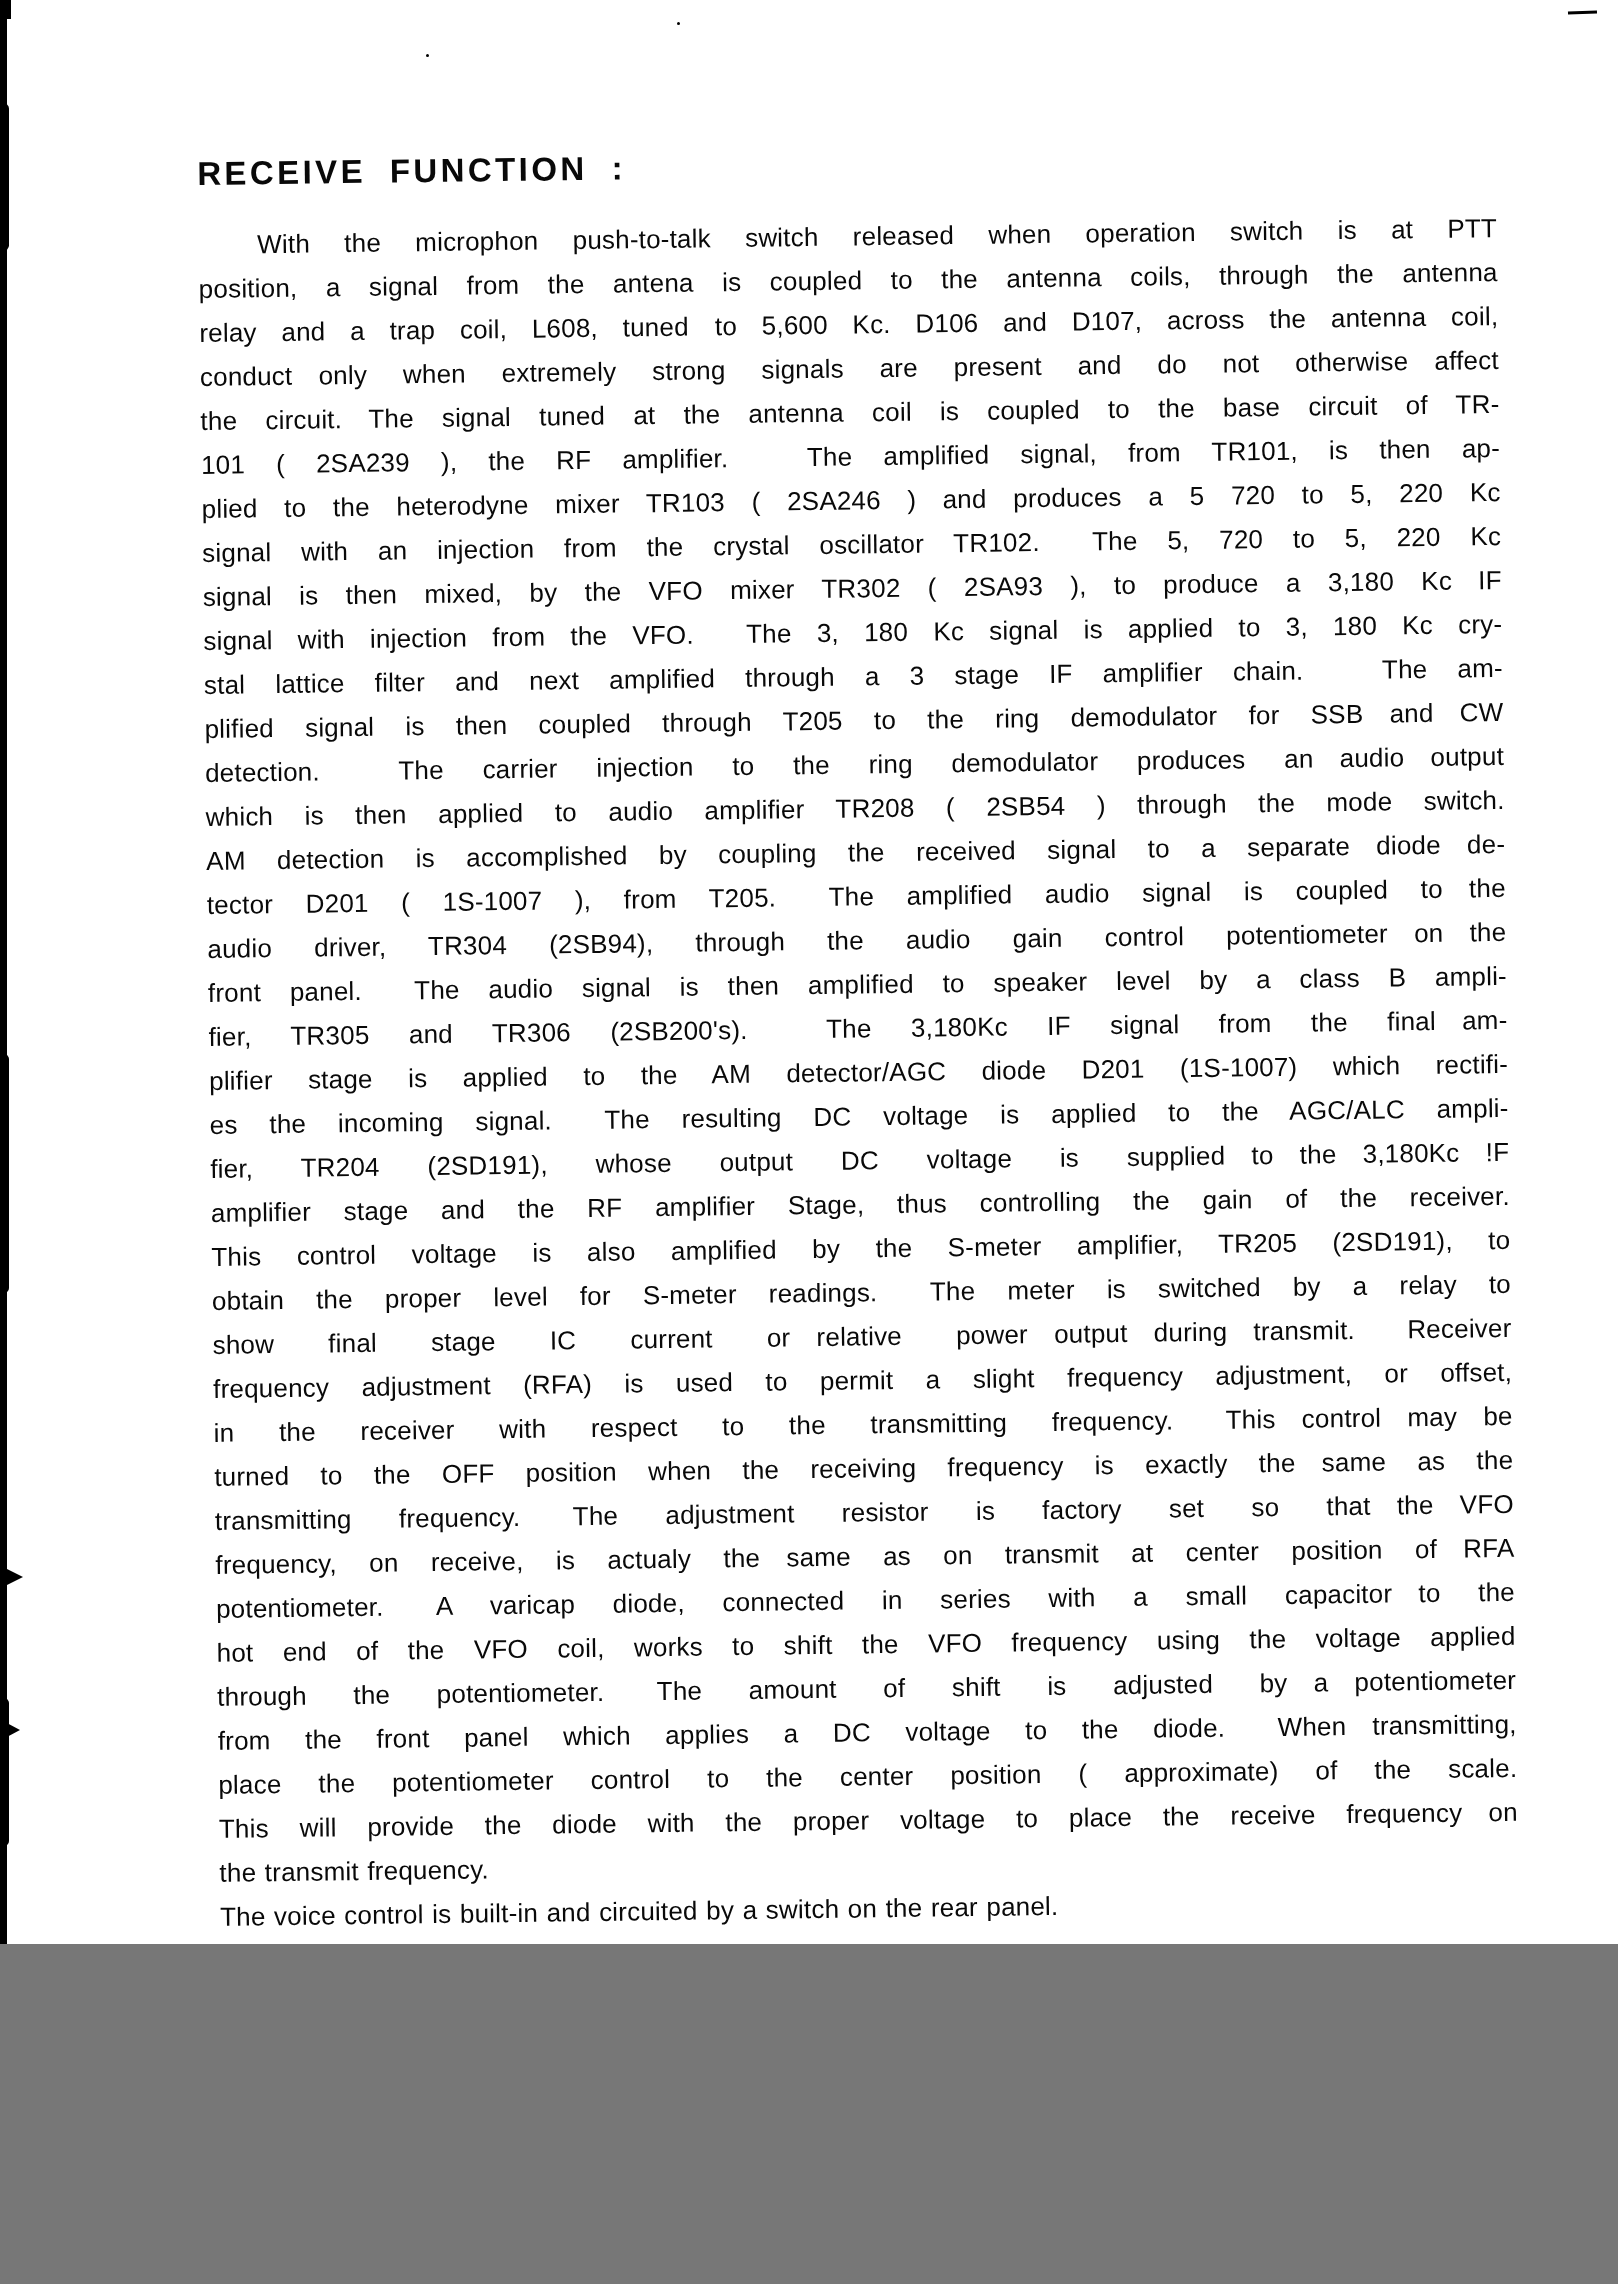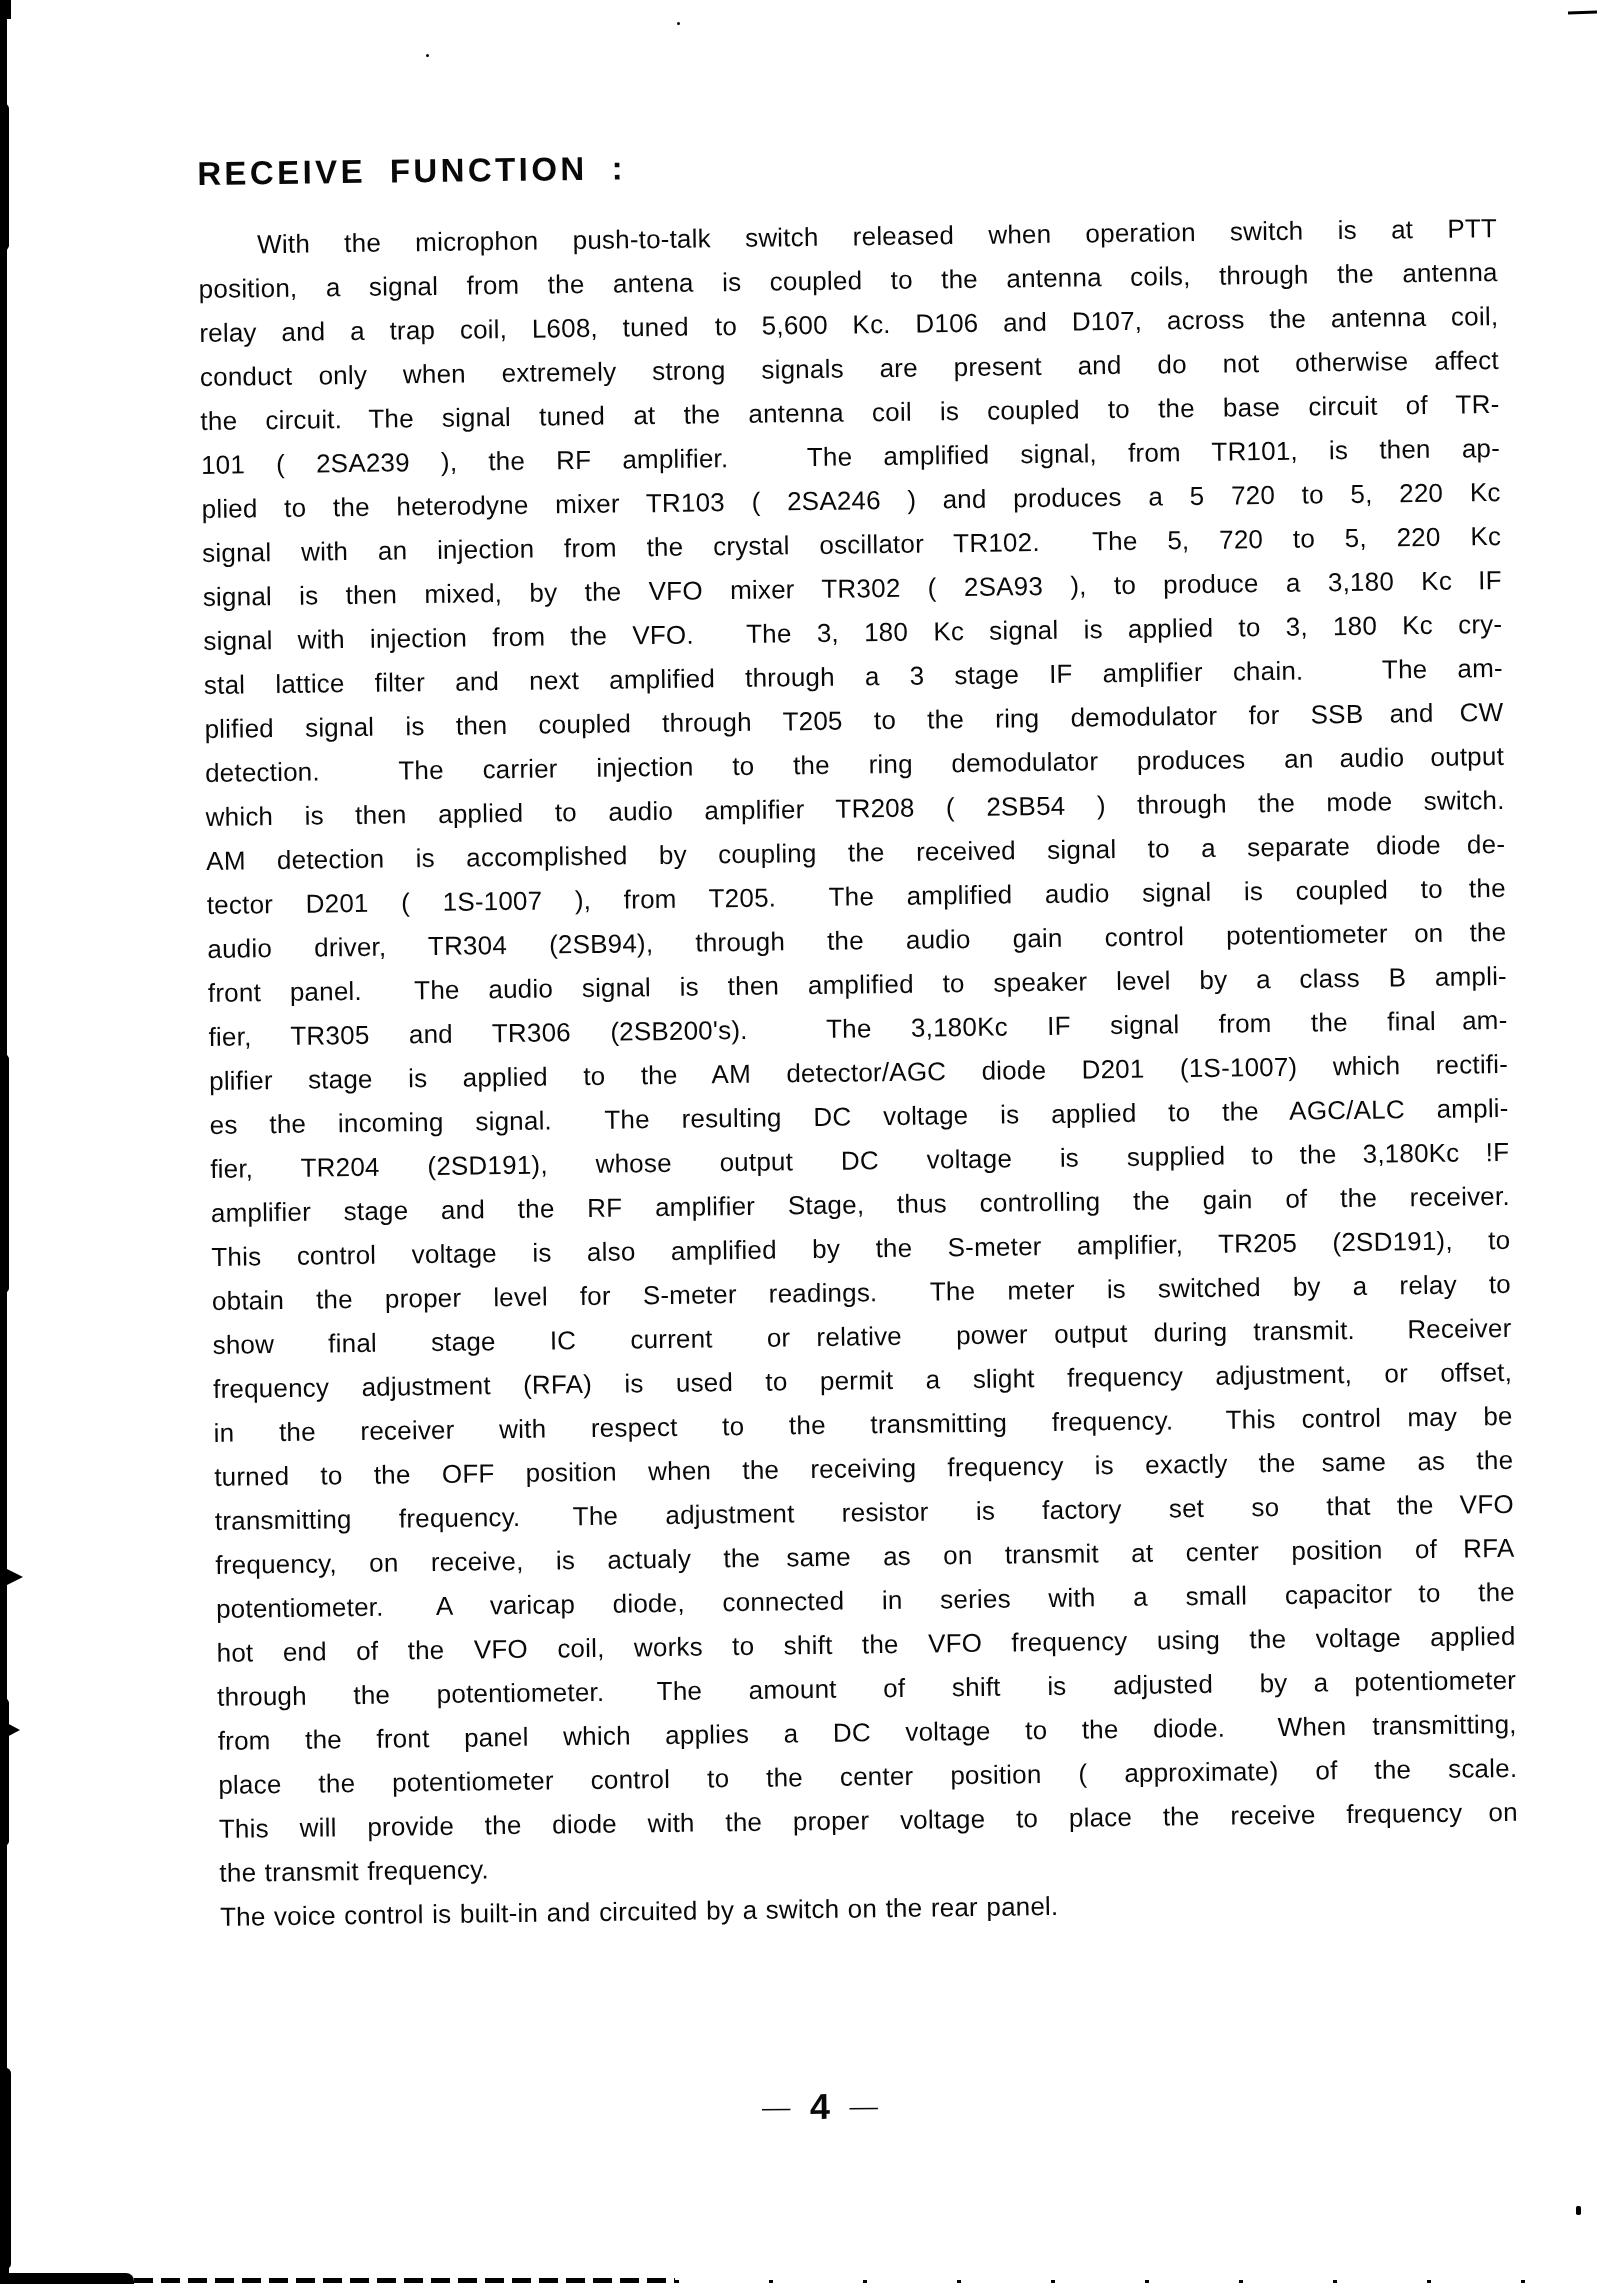--- a/index.html
+++ b/index.html
@@ -1,18 +1,18 @@
 <!DOCTYPE html>
 <html style="font-size:9px"><head>
 <meta charset="utf-8">
 <style>
   html, body { margin:0; padding:0; background:#777; }
   .page {
     position:relative;
-    width:1618px; height:2284px;
+    width:1618px; height:1944px;
     background:#ffffff;
     font-family:"Liberation Sans", sans-serif;
     color:#090909;
     overflow:hidden;
   }
 
   
   .content {
     position:absolute; left:197px; top:155px; width:1299px;
     transform:rotate(-0.75deg);

